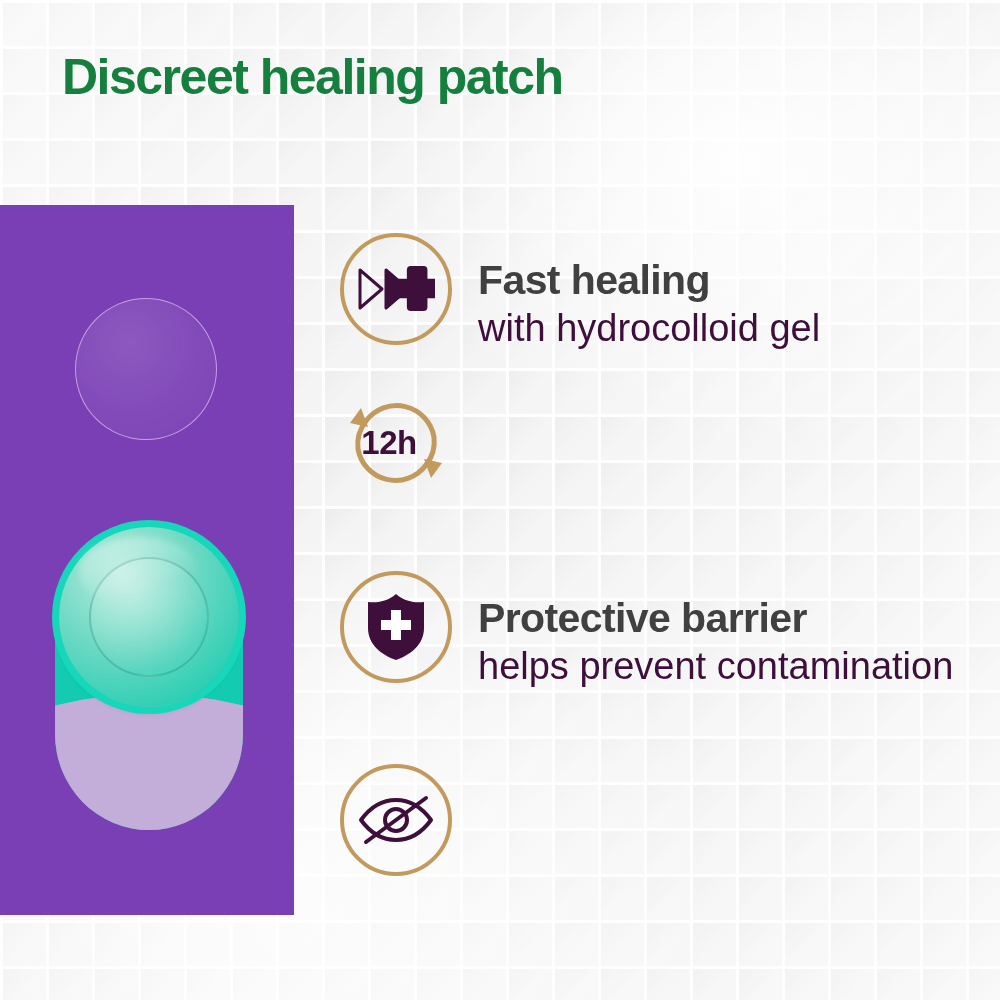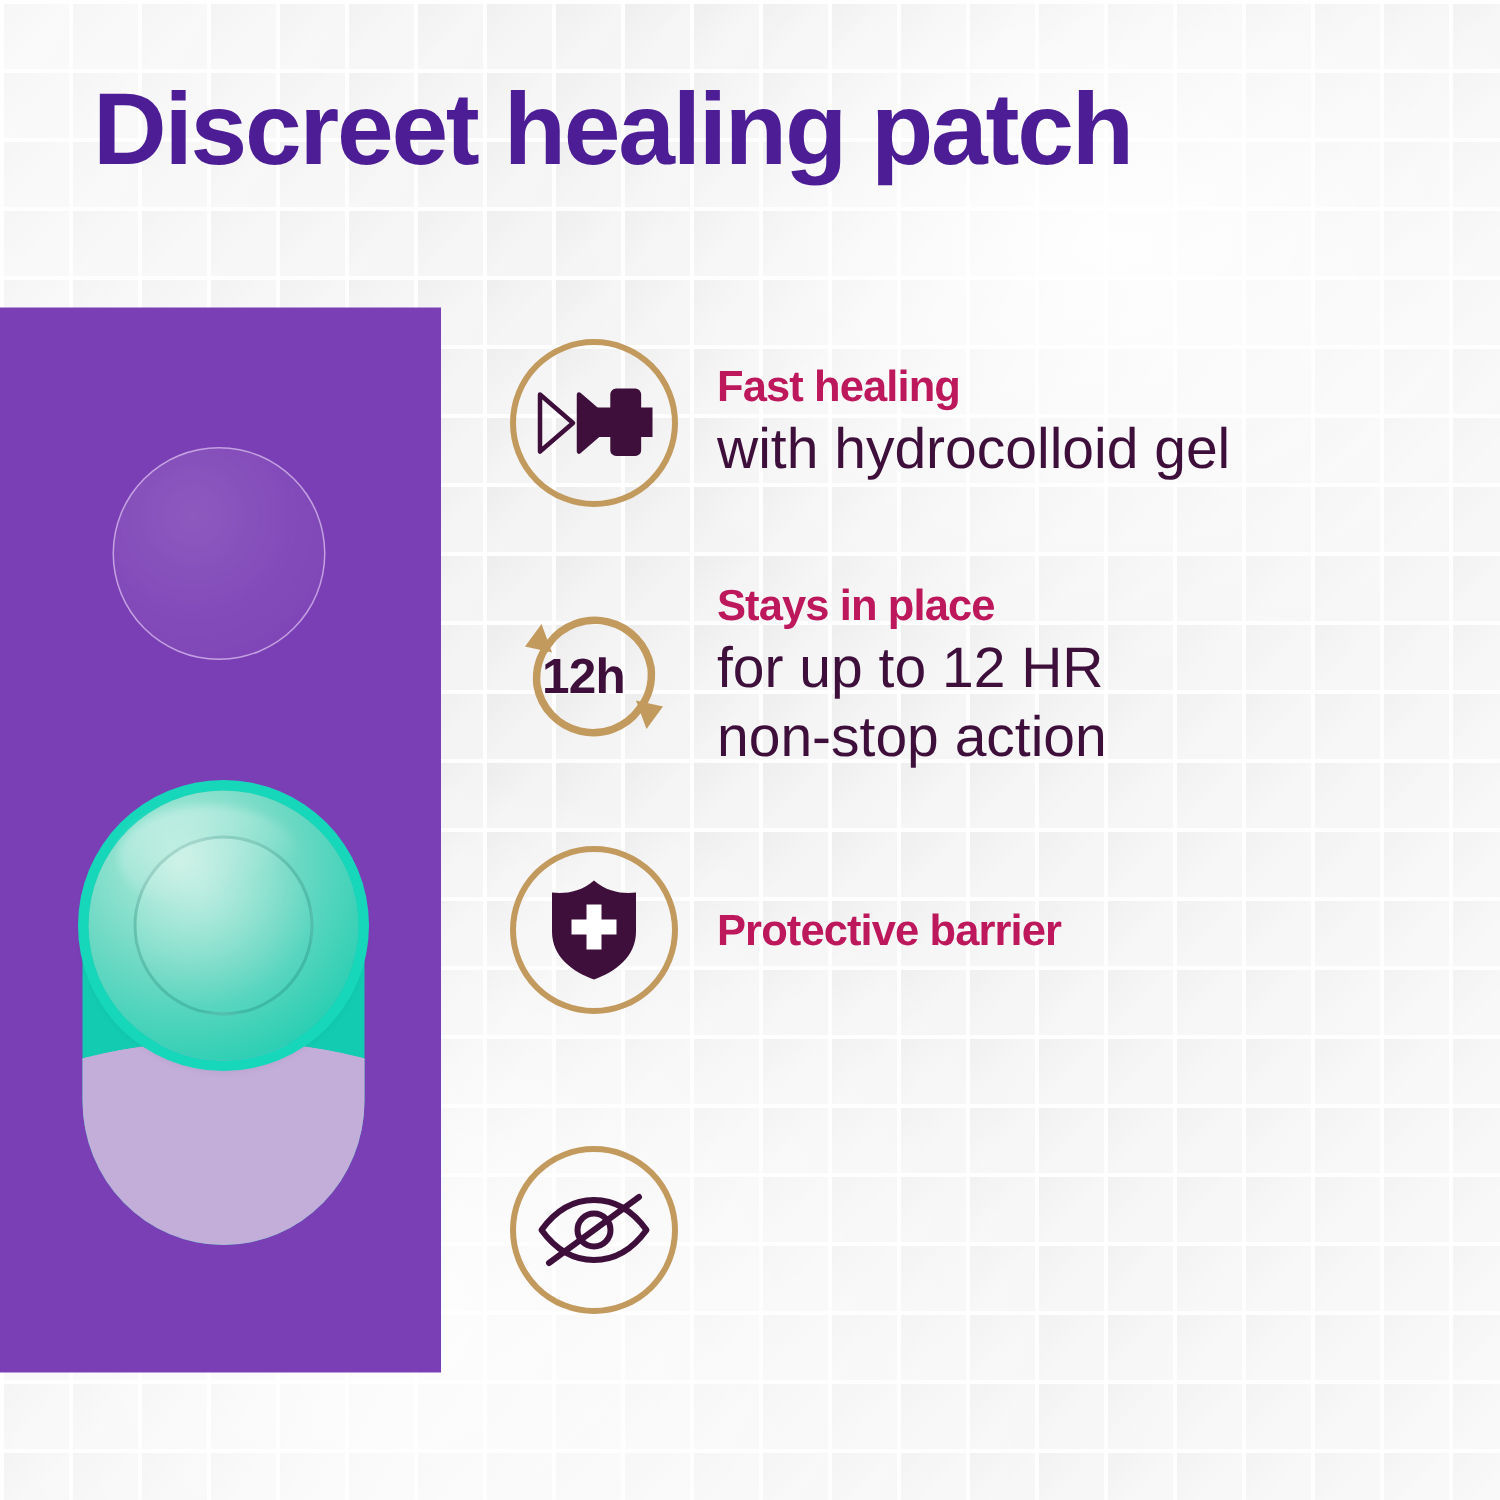--- a/index.html
+++ b/index.html
@@ -33,25 +33,25 @@
       radial-gradient(ellipse 520px 420px at 74% 16%, rgba(255,255,255,.92) 0%, rgba(255,255,255,0) 70%),
       radial-gradient(ellipse 640px 520px at 26% 88%, rgba(255,255,255,.85) 0%, rgba(255,255,255,0) 72%),
       linear-gradient(115deg, rgba(255,255,255,.55) 0%, rgba(255,255,255,0) 38%, rgba(255,255,255,.45) 100%);
   }
 
   
   #title {
     position:absolute;
     left:62px; top:52px;
     width:900px;
-    font-size:68px;
+    font-size:50px;
     font-weight:700;
     letter-spacing:-1.5px;
     line-height:1;
-    color:#4c1d95;
+    color:#15803d;
     white-space:nowrap;
   }
 
   
   #product-panel {
     position:absolute;
     left:0; top:205px;
     width:294px; height:710px;
     background:#7b3fb5;
     overflow:hidden;
@@ -137,26 +137,27 @@
     display:flex; align-items:center; justify-content:center;
   }
   .badge-ring {
     position:absolute; inset:0;
     border:4px solid #c39a5d;
     border-radius:50%;
   }
   .badge svg { position:relative; display:block; }
   .ftext { padding-top:2px; }
   .fhead {
-    font-size:29px;
+    font-size:41px;
     font-weight:700;
     letter-spacing:-.6px;
-    color:#be185d;
+    color:#404040;
     line-height:1.06;
     white-space:nowrap;
+    margin-top:31px;
   }
   .fsub {
     font-size:38px;
     font-weight:400;
     color:#3d0f3a;
     line-height:1.22;
     white-space:nowrap;
     margin-top:3px;
   }
   .badge-label {
@@ -213,37 +214,33 @@
     <div class="feature" style="top:165px;">
       <div class="badge">
         <svg width="112" height="112" viewBox="0 0 112 112" aria-hidden="true">
           <path d="M26 34 A38 38 0 0 1 94 50 A38 38 0 0 1 86 78" fill="none" stroke="#c39a5d" stroke-width="5" stroke-linecap="round"></path>
           <path d="M21 21 L28 40 L10 36 Z" fill="#c39a5d"></path>
           <path d="M86 78 A38 38 0 0 1 18 62 A38 38 0 0 1 26 34" fill="none" stroke="#c39a5d" stroke-width="5" stroke-linecap="round"></path>
           <path d="M91 91 L84 72 L102 76 Z" fill="#c39a5d"></path>
         </svg>
         <span class="badge-label">12h</span>
       </div>
-      <div class="ftext">
-        <div class="fhead">Stays in place</div>
-        <div class="fsub">for up to 12 HR</div>
-        <div class="fsub" style="margin-top:0;">non-stop action</div>
-      </div>
     </div>
 
     <div class="feature" style="top:342px;">
       <div class="badge">
         <div class="badge-ring"></div>
         <svg width="62" height="70" viewBox="0 0 62 70" aria-hidden="true">
           <path d="M31 2 C22 10 11 11 3 10 L3 36 C3 53 17 63 31 68 C45 63 59 53 59 36 L59 10 C51 11 40 10 31 2 Z" fill="#3d0f3a"></path>
           <path d="M26 18 h10 v10 h10 v10 h-10 v10 h-10 v-10 h-10 v-10 h10 z" fill="#ffffff"></path>
         </svg>
       </div>
       <div class="ftext">
         <div class="fhead">Protective barrier</div>
+        <div class="fsub">helps prevent contamination</div>
       </div>
     </div>
 
     <div class="feature" style="top:542px;">
       <div class="badge">
         <div class="badge-ring"></div>
         <svg width="80" height="56" viewBox="0 0 80 56" aria-hidden="true">
           <path d="M5 28 C18 10 32 8 40 8 C48 8 62 10 75 28 C62 46 48 48 40 48 C32 48 18 46 5 28 Z" fill="none" stroke="#3d0f3a" stroke-width="4" stroke-linejoin="round"></path>
           <circle cx="40" cy="28" r="11" fill="none" stroke="#3d0f3a" stroke-width="4"></circle>
           <line x1="10" y1="50" x2="70" y2="6" stroke="#3d0f3a" stroke-width="4" stroke-linecap="round"></line>

